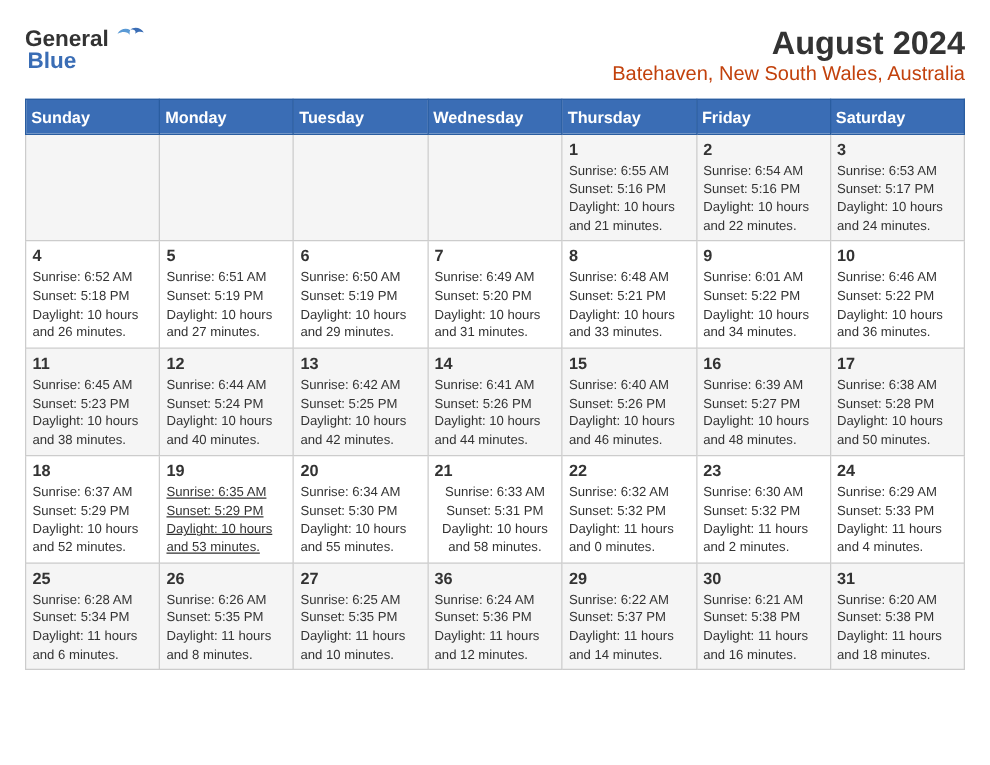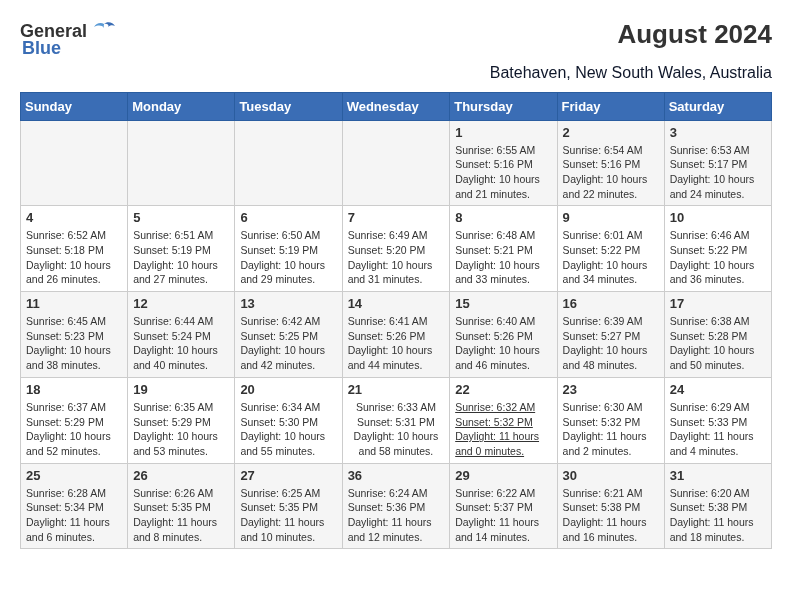--- a/index.html
+++ b/index.html
@@ -25,22 +25,22 @@
       text-align: right;
     }
     .main-title {
       font-size: 26px;
       font-weight: bold;
       color: #333;
       line-height: 1.1;
     }
     .subtitle {
       font-size: 16px;
-      color: #0f172a;
-      margin-top: 15px;
+      color: #c2410c;
+      margin-top: 2px;
     }
     table {
       width: 100%;
       border-collapse: collapse;
       font-size: 11px;
     }
     thead tr th {
       background-color: #3a6db5;
       color: #fff;
       padding: 6px 4px;
@@ -243,42 +243,42 @@
       <tr>
         <td>
           <span class="day-num">18</span>
           <div class="day-detail" style="white-space: pre-line;">Sunrise: 6:37 AM
 Sunset: 5:29 PM
 Daylight: 10 hours
 and 52 minutes.</div>
         </td>
         <td>
           <span class="day-num">19</span>
-          <div class="day-detail" style="white-space: pre-line;">Sunrise: 6:35 AM
+          <div class="day-detail" style="white-space: pre-line; text-decoration: underline;">Sunrise: 6:35 AM
 Sunset: 5:29 PM
 Daylight: 10 hours
 and 53 minutes.</div>
         </td>
         <td>
           <span class="day-num">20</span>
           <div class="day-detail" style="white-space: pre-line;">Sunrise: 6:34 AM
 Sunset: 5:30 PM
 Daylight: 10 hours
 and 55 minutes.</div>
         </td>
         <td>
           <span class="day-num">21</span>
           <div class="day-detail" style="white-space: pre-line; text-align: center;">Sunrise: 6:33 AM
 Sunset: 5:31 PM
 Daylight: 10 hours
 and 58 minutes.</div>
         </td>
         <td>
           <span class="day-num">22</span>
-          <div class="day-detail" style="white-space: pre-line; text-decoration: underline;">Sunrise: 6:32 AM
+          <div class="day-detail" style="white-space: pre-line;">Sunrise: 6:32 AM
 Sunset: 5:32 PM
 Daylight: 11 hours
 and 0 minutes.</div>
         </td>
         <td>
           <span class="day-num">23</span>
           <div class="day-detail" style="white-space: pre-line;">Sunrise: 6:30 AM
 Sunset: 5:32 PM
 Daylight: 11 hours
 and 2 minutes.</div>

